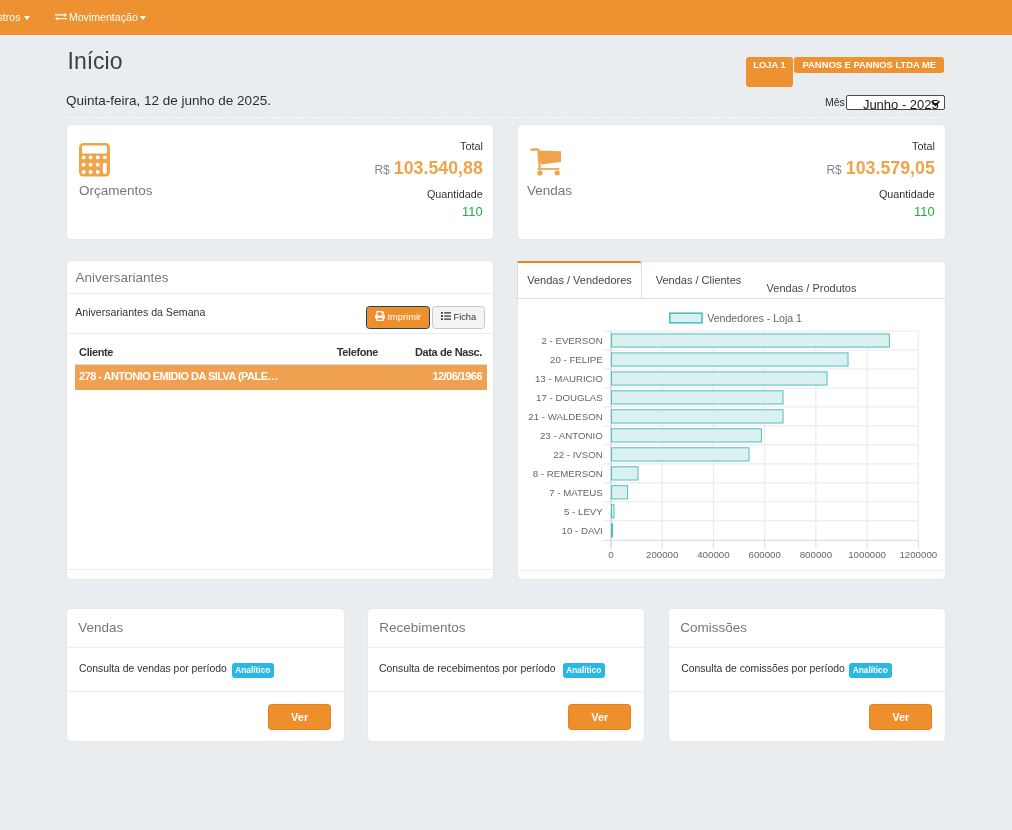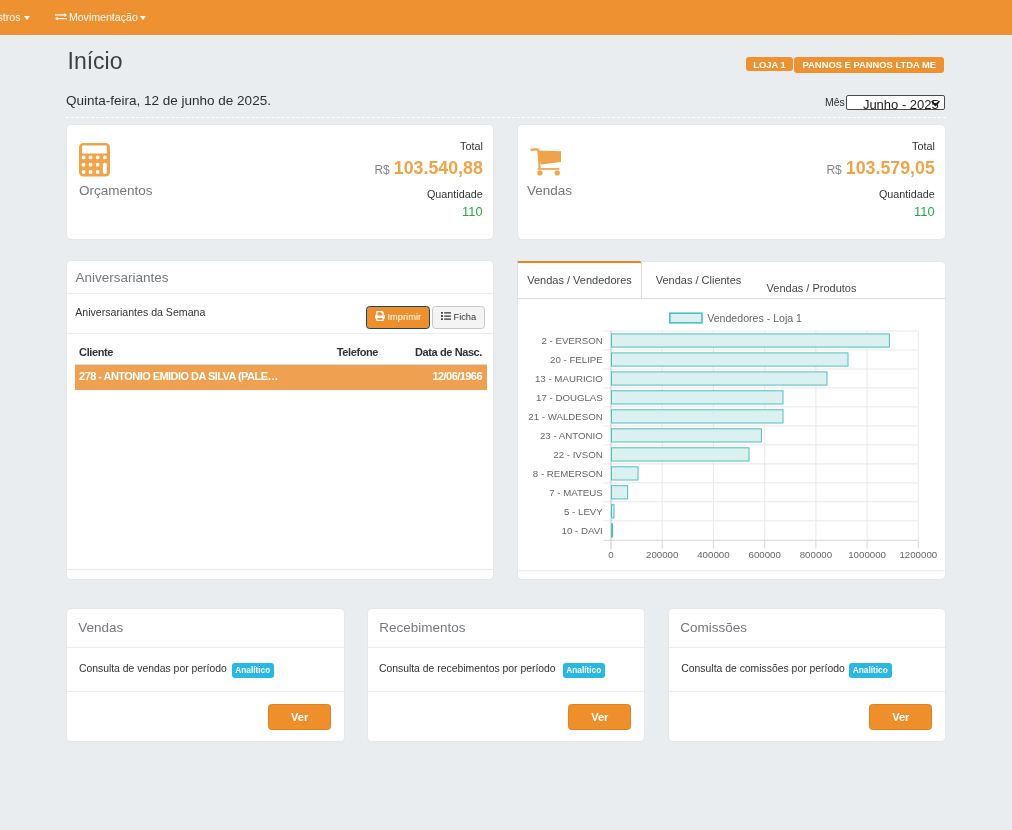--- a/index.html
+++ b/index.html
@@ -17,21 +17,21 @@
 <div class="a caret" style="left:24px;top:16px;"></div>
 <svg class="a" style="left:55.3px;top:13.3px;display:block;" width="12" height="7.6" viewBox="0 0 24 15.2" fill="#fff">
     <path d="M0 2.6 h18.5 v-2.6 l5.5 3.9 -5.5 3.9 v-2.6 h-18.5 z"></path>
     <path d="M24 12.6 h-18.5 v2.6 l-5.5 -3.9 5.5 -3.9 v2.6 h18.5 z"></path>
   </svg>
 <div class="a" style="left:68.9px;top:10.7px;font-size:10.6px;color:#fff;white-space:nowrap;">Movimentação</div>
 <div class="a caret" style="left:140.3px;top:16px;"></div>
 
 <div class="a" style="left:67.5px;top:47.7px;font-size:23px;color:#3b3f42;">Início</div>
 
-<div class="a" style="left:746px;top:57px;width:47px;height:14px;background:#ee9130;border-radius:3px;color:#fff;font-size:9.4px;font-weight:bold;line-height:15.5px;text-align:center;">LOJA 1</div>
+<div class="a" style="left:746px;top:57px;width:47px;height:30px;background:#ee9130;border-radius:3px;color:#fff;font-size:9.4px;font-weight:bold;line-height:15.5px;text-align:center;">LOJA 1</div>
 <div class="a" style="left:794.3px;top:57px;width:150px;height:15.5px;background:#ee9130;border-radius:3px;color:#fff;font-size:9.4px;font-weight:bold;line-height:15.5px;text-align:center;">PANNOS E PANNOS LTDA ME</div>
 
 <div class="a" style="left:66px;top:93px;font-size:13.5px;color:#2b2e31;">Quinta-feira, 12 de junho de 2025.</div>
 <div class="a" style="left:825px;top:95.8px;font-size:10.5px;color:#2b2e31;">Mês</div>
 <div class="a" style="left:845.9px;top:95px;width:99.5px;height:15px;background:#fff;border:1.5px solid #4a4a4a;border-radius:2px;">
   <div class="a" style="left:16px;top:0.5px;font-size:13px;color:#1c1c1c;">Junho - 2025</div>
   <svg class="a" style="right:4px;top:2.5px;" width="9" height="9" viewBox="0 0 24 24">
       <path d="M3 7 L12 17 L21 7" stroke="#1a1a1a" stroke-width="4.5" fill="none" stroke-linecap="round" stroke-linejoin="round"></path>
     </svg>
 </div>

